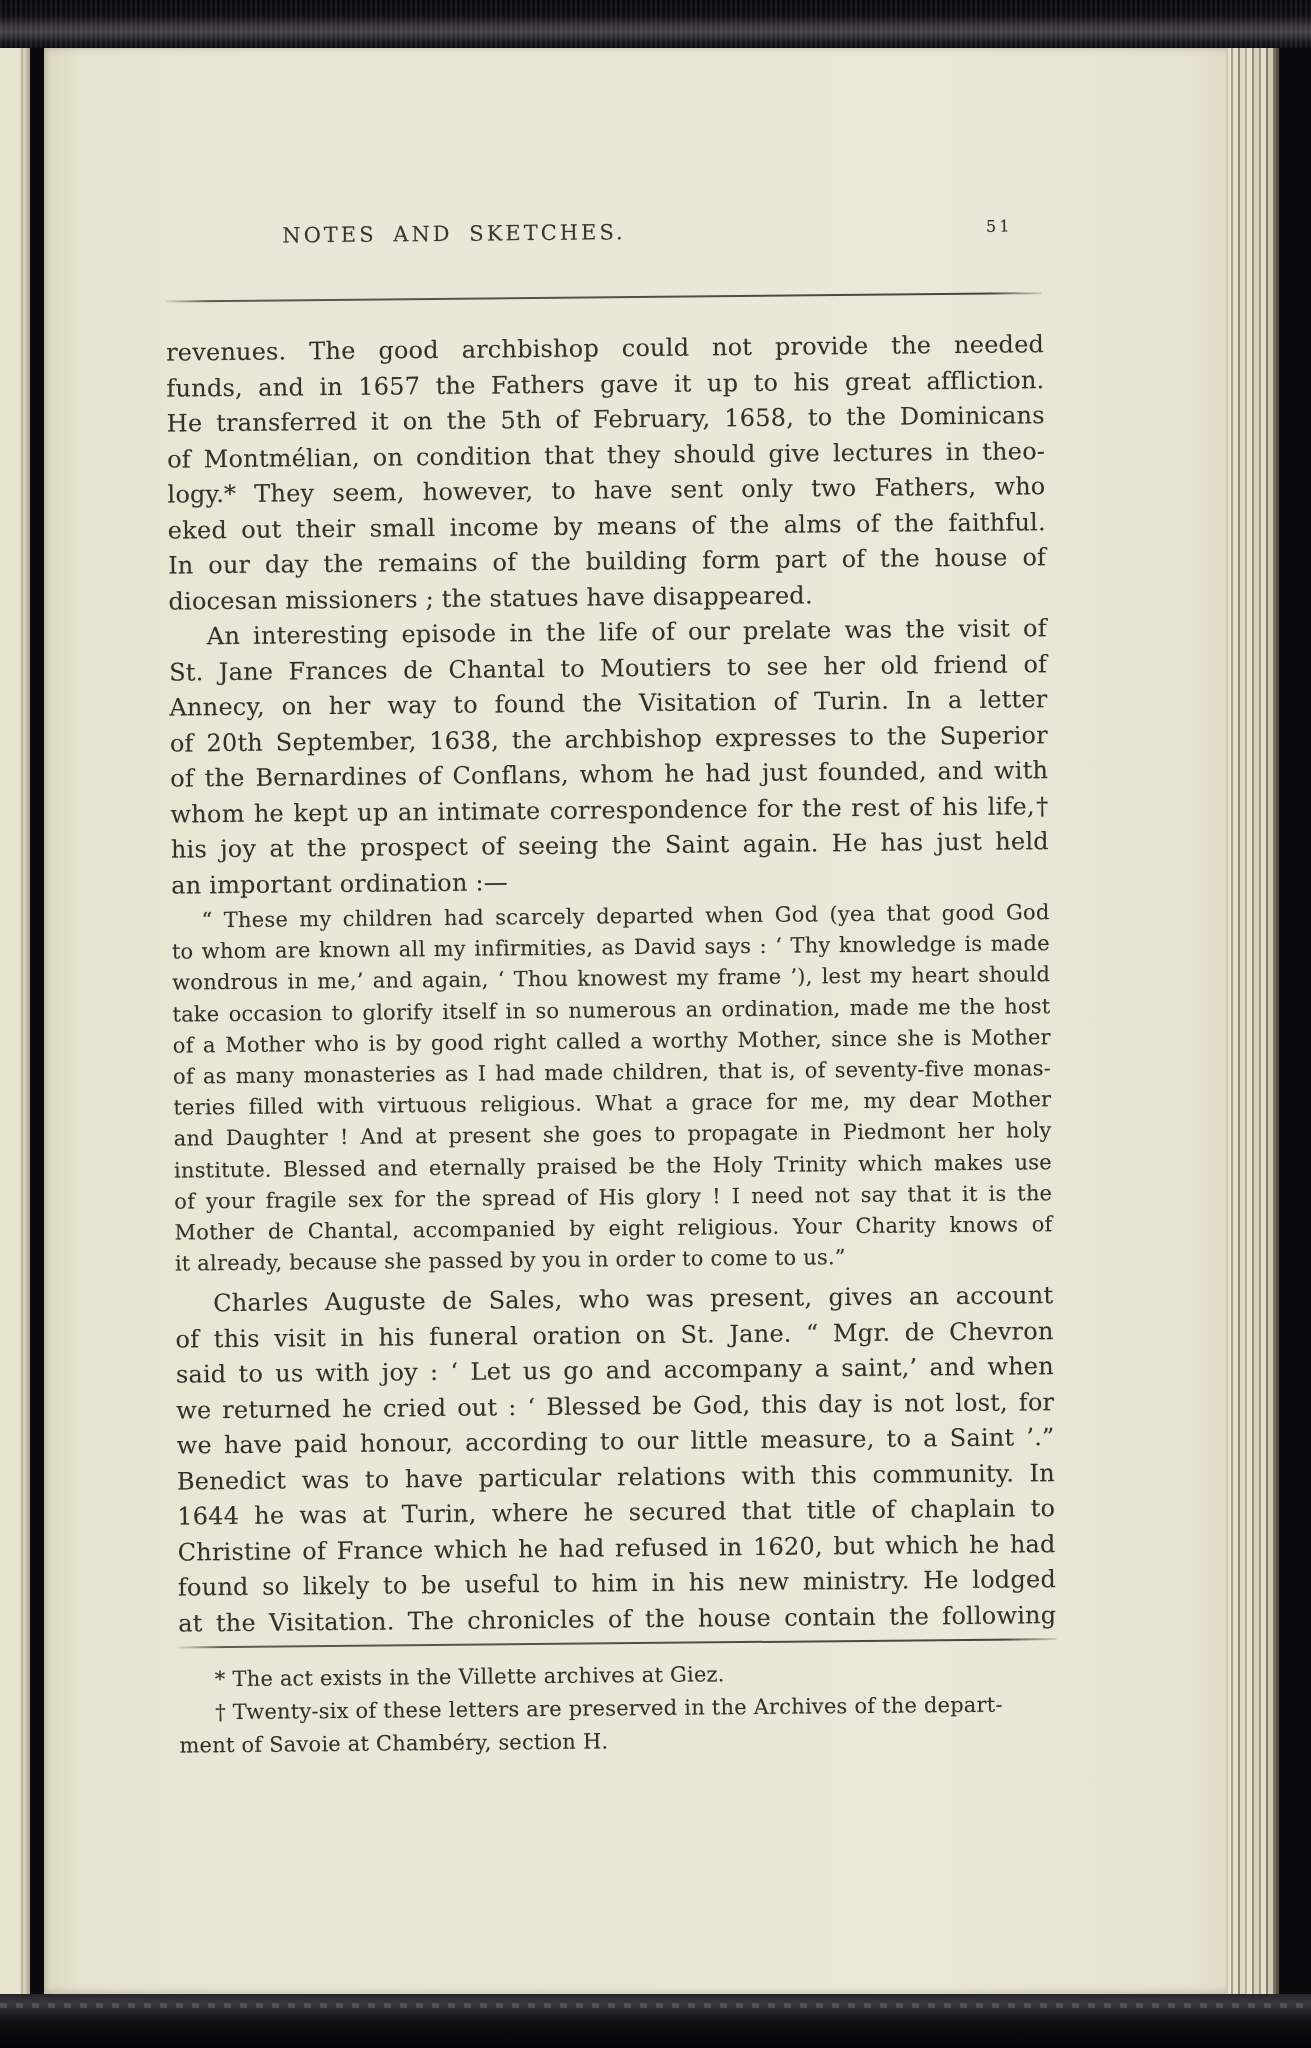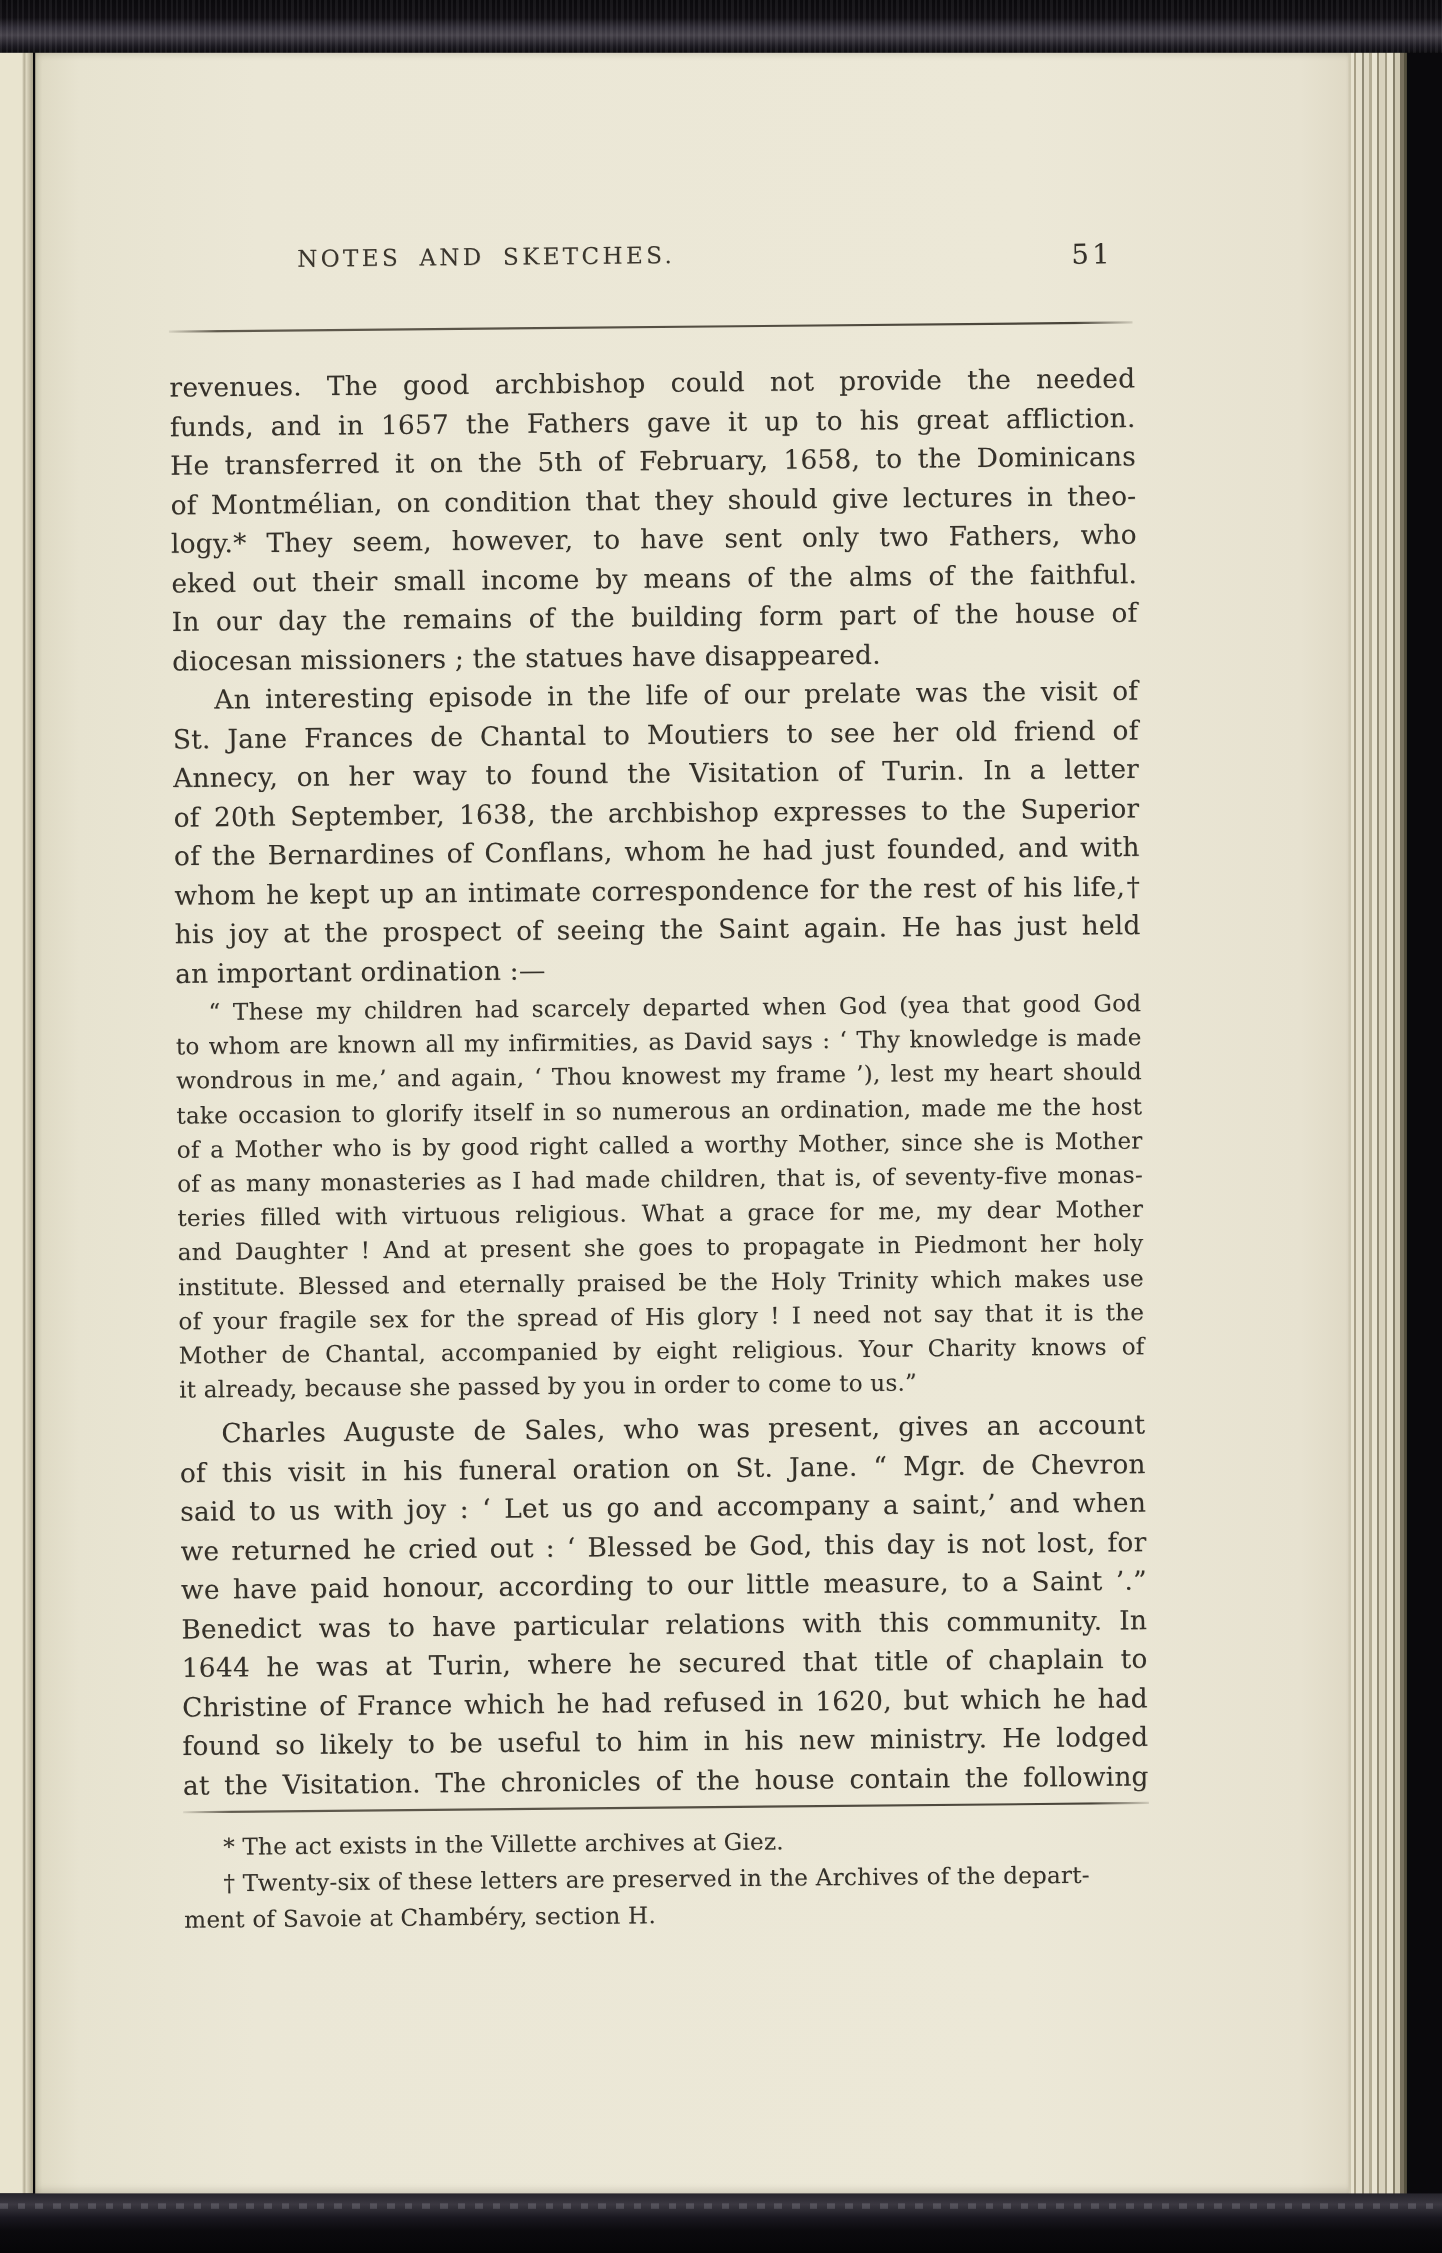--- a/index.html
+++ b/index.html
@@ -20,21 +20,21 @@
     position:absolute; left:0; top:1994px; width:100%; height:54px; z-index:3;
     background:
       repeating-linear-gradient(90deg, rgba(225,225,235,.16) 0 7px, rgba(0,0,0,0) 7px 16px) 0 9px/100% 5px no-repeat,
       linear-gradient(180deg,#26242b 0,#3b3841 10px,#1a1820 22px,#0b0a0d 34px,#060608 54px);
   }
   .under-page {
     position:absolute; left:0; top:46px; width:30px; height:1948px; z-index:1;
     background:linear-gradient(90deg,#e9e4cf 0,#e9e4cf 20px,#b5ae97 22px,#ddd7c1 24px,#c2bba4 27px,#a8a18a 30px);
   }
   .page {
-    position:absolute; left:32px; top:44px; width:1198px; height:1952px; z-index:2;
+    position:absolute; left:44px; top:44px; width:1198px; height:1952px; z-index:2;
     background:linear-gradient(90deg,#ddd8c2 0,#e7e3d0 40px,#ebe7d6 200px,#ece8d7 900px,#e7e2d0 1150px,#ded8c4 1198px);
     box-shadow: inset 0 5px 7px rgba(60,50,30,.18), inset 0 -5px 7px rgba(60,50,30,.16);
   }
   .fore-edge {
     position:absolute; left:1226px; top:40px; width:53px; height:1958px; z-index:2;
     background:linear-gradient(90deg,
       #cdc7b1 0, #cdc7b1 2px, #e8e3d0 2px, #e8e3d0 5px, #a79f87 5px, #a79f87 7px,
       #e3decb 7px, #e3decb 12px, #8f8974 12px, #8f8974 14px, #ddd7c3 14px, #ddd7c3 19px,
       #b3ac94 19px, #b3ac94 21px, #e9e4d2 21px, #e9e4d2 26px, #938c76 26px, #938c76 28px,
       #d8d2bd 28px, #d8d2bd 33px, #a29b84 33px, #a29b84 35px, #e5e0cd 35px, #e5e0cd 40px,
@@ -48,21 +48,21 @@
     color:#35312a;
     text-shadow:0.3px 0.3px 0 rgba(45,40,28,.25);
   }
   .head-title {
     position:absolute; left:206px; top:176px; width:420px;
     text-align:center; font-size:21px; letter-spacing:3px; word-spacing:7px;
     color:#3b362e;
   }
   .page-num {
     position:absolute; left:948px; top:176px; width:80px;
-    font-size:25px; letter-spacing:3px;
+    font-size:16px; letter-spacing:3px;
   }
   .rule {
     position:absolute; height:2px;
     background:linear-gradient(90deg, rgba(85,78,64,.12), rgba(72,66,54,.85) 5%, rgba(55,50,40,.9) 94%, rgba(85,78,64,.18));
   }
   .rule.head { left:127px; top:252px; width:876px; }
   .rule.foot { left:127px; top:1598px; width:878px; }
   .textblock { position:absolute; left:127px; width:878px; letter-spacing:.2px; }
   .body-main { top:287px;  font-size:24px; line-height:35.5px; }
   .quote     { top:857px;  font-size:21px; line-height:31.2px; }

